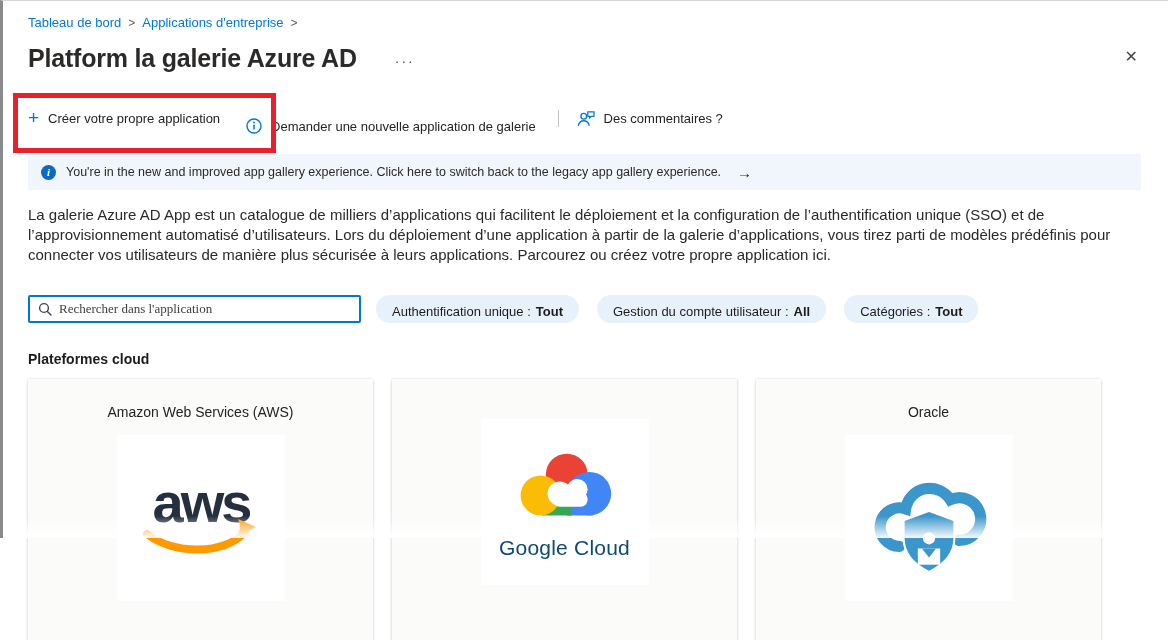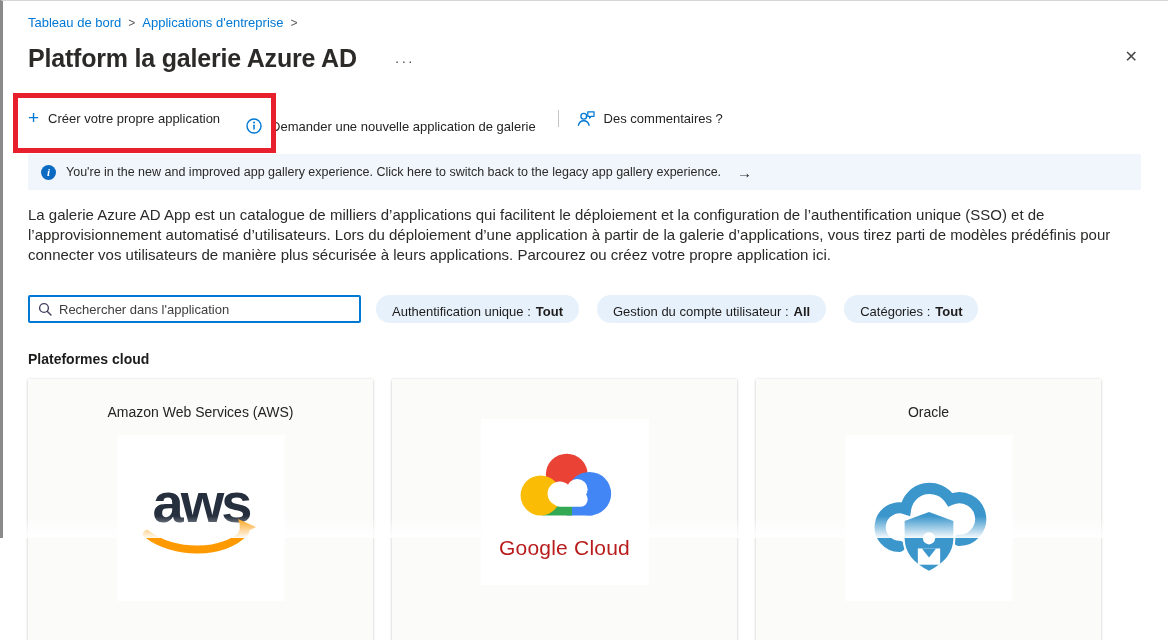--- a/index.html
+++ b/index.html
@@ -41,39 +41,39 @@
     font-family:"Liberation Serif", serif; font-style:italic; flex:0 0 auto; }
 
   
   .description { margin-top:15px; width:1116px; font-size:15px; line-height:20px; color:#2b2a29; }
 
   
   .filter-row { margin-top:30px; display:flex; align-items:center; }
   .search-box { width:333px; height:28px; border:2px solid #0078d4; border-radius:2px;
     display:flex; align-items:center; padding:0 8px; gap:7px; background:#fff; }
   .search-box input { border:none; outline:none; flex:1; font-size:13px;
-    font-family:Liberation Sans, sans-serif; color:#4c1d95; background:transparent; }
+    font-family:Liberation Serif, serif; color:#4c1d95; background:transparent; }
   .search-box input::placeholder { color:#3f3e3d; opacity:1; }
   .pill { background:#e7f1fb; border-radius:15px; height:28px; display:flex; align-items:flex-end;
     padding:4px 16px; font-size:13px; color:#1d1c1b; cursor:pointer; white-space:nowrap; }
   .pill .pill-label { margin-right:5px; }
   .pill .pill-value { font-weight:700; }
   .pill-1 { margin-left:15px; } .pill-2 { margin-left:18px; } .pill-3 { margin-left:18px; }
 
   
   .section-title { margin-top:28px; font-size:14px; font-weight:700; color:#1d1c1b; }
 
   
   .cards { margin-top:12px; display:flex; gap:19px; }
   .card { width:345px; height:300px; background:#fbfbfa; text-align:center; padding-top:25px;
     box-shadow:0 1px 3px rgba(0,0,0,.16), 0 0 2px rgba(0,0,0,.10); cursor:pointer; }
   .card-title { font-size:14px; font-weight:400; color:#252423; }
   .logo-box { width:168px; height:166px; background:#fff; margin:15px auto 0;
     display:flex; flex-direction:column; align-items:center; justify-content:center; }
-  .gcp-word { font-size:21px; color:#b91c1c; margin-top:10px; letter-spacing:0.2px; }
+  .gcp-word { font-size:21px; color:#0c4a6e; margin-top:10px; letter-spacing:0.2px; }
 
   .bottom-fade { position:absolute; left:0; right:0; bottom:0; height:22px; pointer-events:none;
     background:linear-gradient(to bottom, rgba(255,255,255,0), rgba(255,255,255,.95)); }
 </style>
 </head>
 <body>
 
 <div class="page">
   <div class="content">
 

